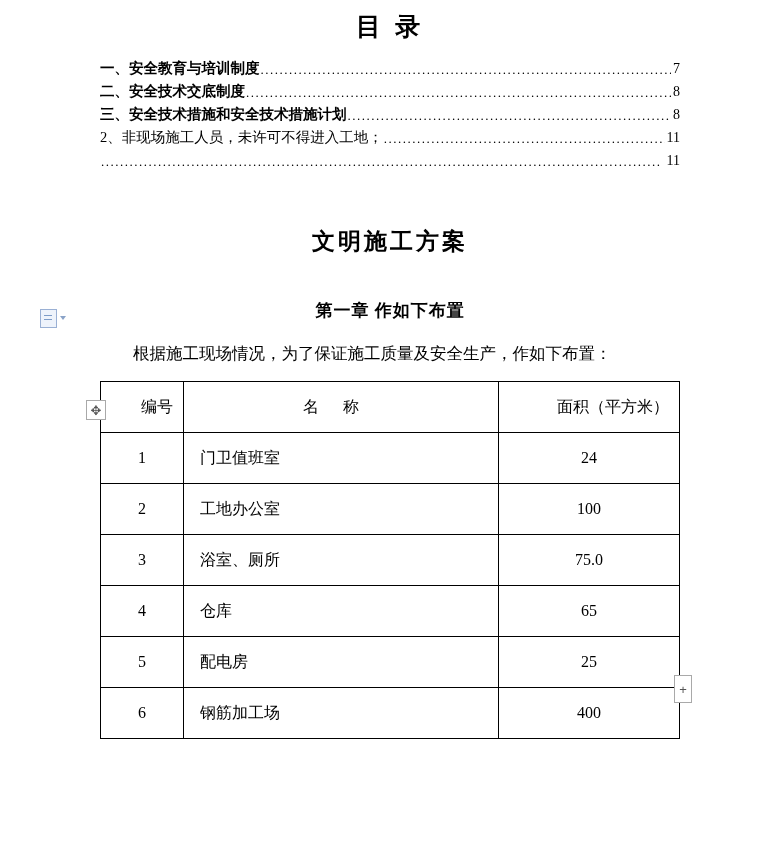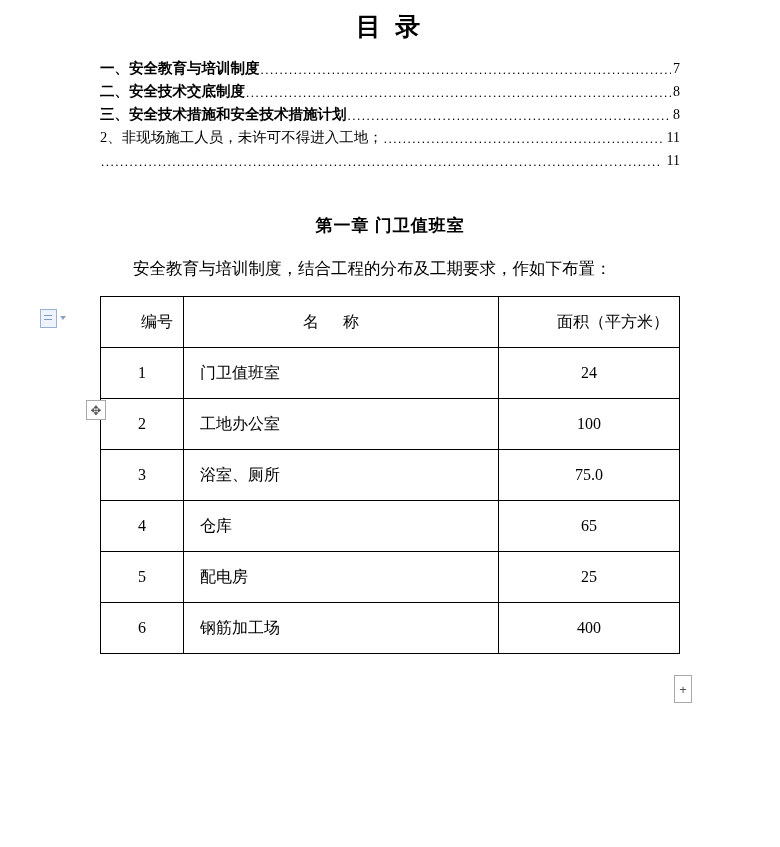--- a/index.html
+++ b/index.html
@@ -202,24 +202,25 @@
       <span class="toc-text">2、非现场施工人员，未许可不得进入工地；</span>
       <span class="toc-dots">......................................................................................................................</span>
       <span class="toc-page">11</span>
     </li>
     <li class="toc-item">
       <span class="toc-dots">......................................................................................................................</span>
       <span class="toc-page">11</span>
     </li>
   </ul>
 
-
-  <div class="chapter">第一章   门卫值班室</div>
-
-  <div class="para2">安全教育与培训制度，结合工程的分布及工期要求，作如下布置：</div>
+  <div class="doc-title">文明施工方案</div>
+
+  <div class="chapter">第一章   作如下布置</div>
+
+  <div class="para2">根据施工现场情况，为了保证施工质量及安全生产，作如下布置：</div>
 
   <table class="layout-table">
     <tbody>
       <tr class="hdr">
         <td class="col-no">编号</td>
         <td class="col-name">名     称</td>
         <td class="col-area">面积（平方米）</td>
       </tr>
       <tr>
         <td class="col-no">1</td>

